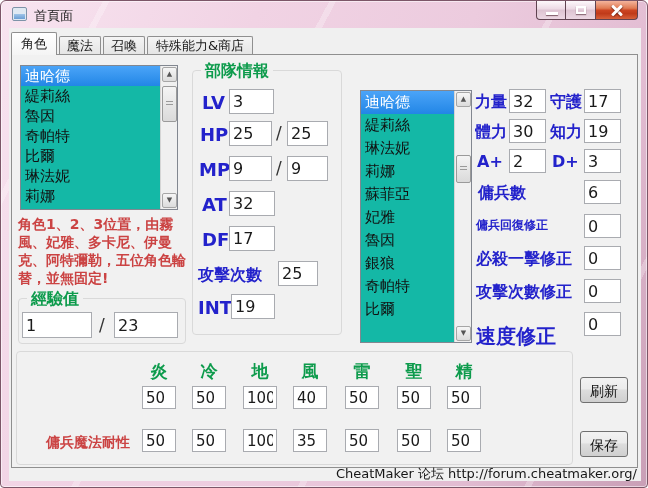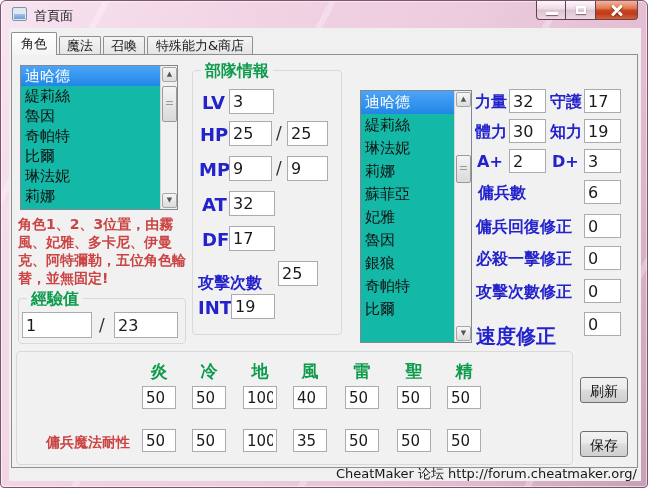--- a/index.html
+++ b/index.html
@@ -155,21 +155,21 @@
       <span class="sep" style="left:264px;top:68px;">/</span>
       <input class="tbox" style="left: 275px; top: 66px; width: 41px; height: 25px;" value="25">
       <span class="blue" style="left:187px;top:104px;font-size:18px;">MP</span>
       <input class="tbox" style="left: 217px; top: 101px; width: 43px; height: 25px;" value="9">
       <span class="sep" style="left:264px;top:103px;">/</span>
       <input class="tbox" style="left: 275px; top: 101px; width: 41px; height: 25px;" value="9">
       <span class="blue" style="left:190px;top:139px;font-size:18px;">AT</span>
       <input class="tbox" style="left: 217px; top: 136px; width: 46px; height: 25px;" value="32">
       <span class="blue" style="left:190px;top:174px;font-size:18px;">DF</span>
       <input class="tbox" style="left: 217px; top: 171px; width: 46px; height: 25px;" value="17">
-      <span class="blue" style="left:186px;top:210px;font-size:16px;margin-top:8px;">攻擊次數</span>
+      <span class="blue" style="left:186px;top:210px;font-size:16px;">攻擊次數</span>
       <input class="tbox" style="left: 266px; top: 206px; width: 40px; height: 25px;" value="25">
       <span class="blue" style="left:186px;top:242px;font-size:18px;">INT</span>
       <input class="tbox" style="left: 219px; top: 239px; width: 44px; height: 25px;" value="19">
 
       <div class="listbox lb-right" style="left:348px;top:35px;width:112px;height:253px;">
         <div style="margin-right:17px;">
           <div class="li sel">迪哈德</div>
           <div class="li">緹莉絲</div>
           <div class="li">琳法妮</div>
           <div class="li">莉娜</div>
@@ -193,21 +193,21 @@
       <span class="blue" style="left:463px;top:67px;font-size:16px;">體力</span>
       <input class="tbox" style="left: 497px; top: 64px; width: 37px; height: 24px;" value="30">
       <span class="blue" style="left:538px;top:67px;font-size:16px;">知力</span>
       <input class="tbox" style="left: 572px; top: 64px; width: 37px; height: 24px;" value="19">
       <span class="blue" style="left:465px;top:97px;font-size:16px;">A+</span>
       <input class="tbox" style="left: 497px; top: 94px; width: 37px; height: 24px;" value="2">
       <span class="blue" style="left:540px;top:97px;font-size:16px;">D+</span>
       <input class="tbox" style="left: 572px; top: 94px; width: 37px; height: 24px;" value="3">
       <span class="blue" style="left:466px;top:128px;font-size:16px;">傭兵數</span>
       <input class="tbox" style="left: 572px; top: 125px; width: 37px; height: 24px;" value="6">
-      <span class="blue" style="left:464px;top:162px;font-size:16px;">傭兵回復修正</span>
+      <span class="blue" style="left:464px;top:162px;font-size:12px;">傭兵回復修正</span>
       <input class="tbox" style="left: 572px; top: 159px; width: 37px; height: 24px;" value="0">
       <span class="blue" style="left:464px;top:194px;font-size:16px;">必殺一擊修正</span>
       <input class="tbox" style="left: 572px; top: 191px; width: 37px; height: 24px;" value="0">
       <span class="blue" style="left:464px;top:227px;font-size:16px;">攻擊次數修正</span>
       <input class="tbox" style="left: 572px; top: 224px; width: 37px; height: 24px;" value="0">
       <span class="blue" style="left:464px;top:268px;font-size:20px;">速度修正</span>
       <input class="tbox" style="left: 572px; top: 257px; width: 37px; height: 24px;" value="0">
 
       <div class="gbox" style="left:4px;top:296px;width:557px;height:114px;"></div>
       <span class="green" style="left:130px;top:305px;width:34px;text-align:center;font-size:17px;">炎</span>

